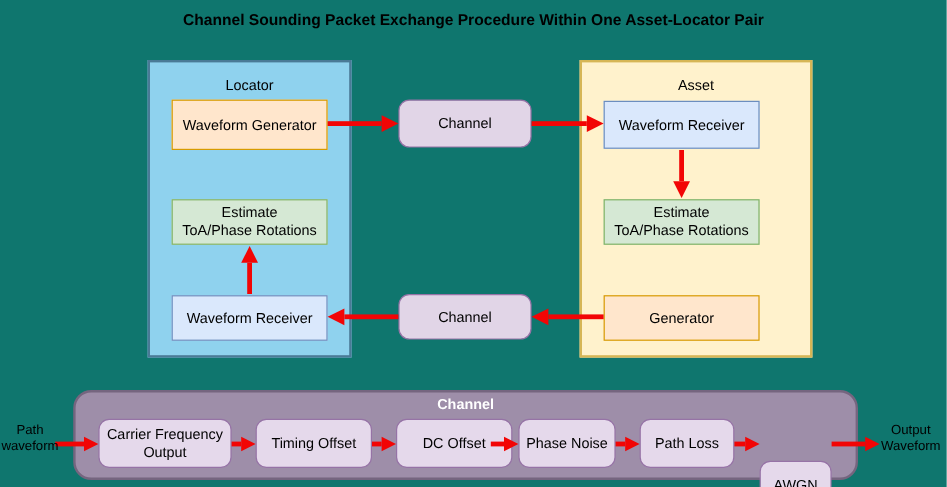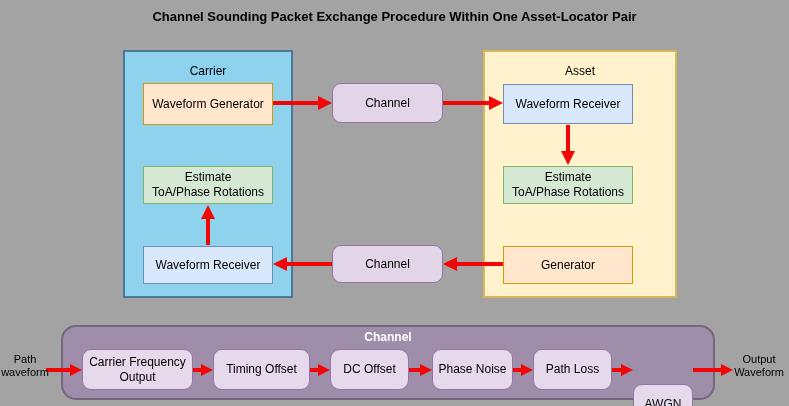--- a/index.html
+++ b/index.html
@@ -8,21 +8,21 @@
     --asset-fill:#FFF2CC; --asset-border:#D6B656;
     --orange-fill:#FFE6CC; --orange-border:#D79B00;
     --green-fill:#D5E8D4; --green-border:#82B366;
     --blue-fill:#DAE8FC; --blue-border:#6C8EBF;
     --lav-fill:#E1D5E7; --lav-border:#9673A6;
     --chain-fill:#9E8EA9; --chain-border:#75657F;
     --chain-box-fill:#E5D9EB;
   }
   html,body{margin:0;padding:0;background:#fff;}
   .canvas{
-    position:relative;width:789px;height:406px;background:#a3a3a3;
+    position:relative;width:789px;height:406px;background:#0f766e;
     font-family:"Liberation Sans",sans-serif;color:#000;overflow:hidden;text-decoration:underline;
   }
   .title{
     position:absolute;left:0;top:9px;width:789px;text-align:center;
     font-size:13px;font-weight:bold;
   }
   .container{position:absolute;box-sizing:border-box;}
   .locator{left:123px;top:50px;width:170px;height:248px;
     background:var(--loc-fill);border:2px solid var(--loc-border);}
   .asset{left:483px;top:50px;width:194px;height:248px;
@@ -61,21 +61,21 @@
   .head-right-sm{border-top:6px solid transparent;border-bottom:6px solid transparent;border-left:12px solid var(--red);}
 </style>
 </head>
 <body>
 
 <div class="canvas">
 
   <div class="title">Channel Sounding Packet Exchange Procedure Within One Asset-Locator Pair</div>
 
   <div class="container locator">
-    <div class="container-label">Carrier</div>
+    <div class="container-label">Locator</div>
   </div>
 
   <div class="container asset">
     <div class="container-label">Asset</div>
   </div>
 
   <div class="box orange" style="left:143px;top:83px;width:130px;height:42px;">
     <span>Waveform Generator</span>
   </div>
   <div class="box green" style="left:143px;top:166px;width:130px;height:38px;">
@@ -122,21 +122,21 @@
   <div class="big-channel">
     <div class="big-channel-label">Channel</div>
   </div>
 
   <div class="box chain-stage" style="left:82px;top:349px;width:111px;height:41px;">
     <span>Carrier Frequency Output</span>
   </div>
   <div class="box chain-stage" style="left:213px;top:349px;width:97px;height:41px;">
     <span>Timing Offset</span>
   </div>
-  <div class="box chain-stage" style="left:330px;top:349px;width:79px;height:41px;border-radius:10px;">
+  <div class="box chain-stage" style="left:330px;top:349px;width:97px;height:41px;">
     <span>DC Offset</span>
   </div>
   <div class="box chain-stage" style="left:432px;top:349px;width:81px;height:41px;">
     <span>Phase Noise</span>
   </div>
   <div class="box chain-stage" style="left:533px;top:349px;width:79px;height:41px;">
     <span>Path Loss</span>
   </div>
   <div class="box chain-stage" style="left:633px;top:349px;width:60px;height:41px;margin-top:35px;">
     <span>AWGN</span>

